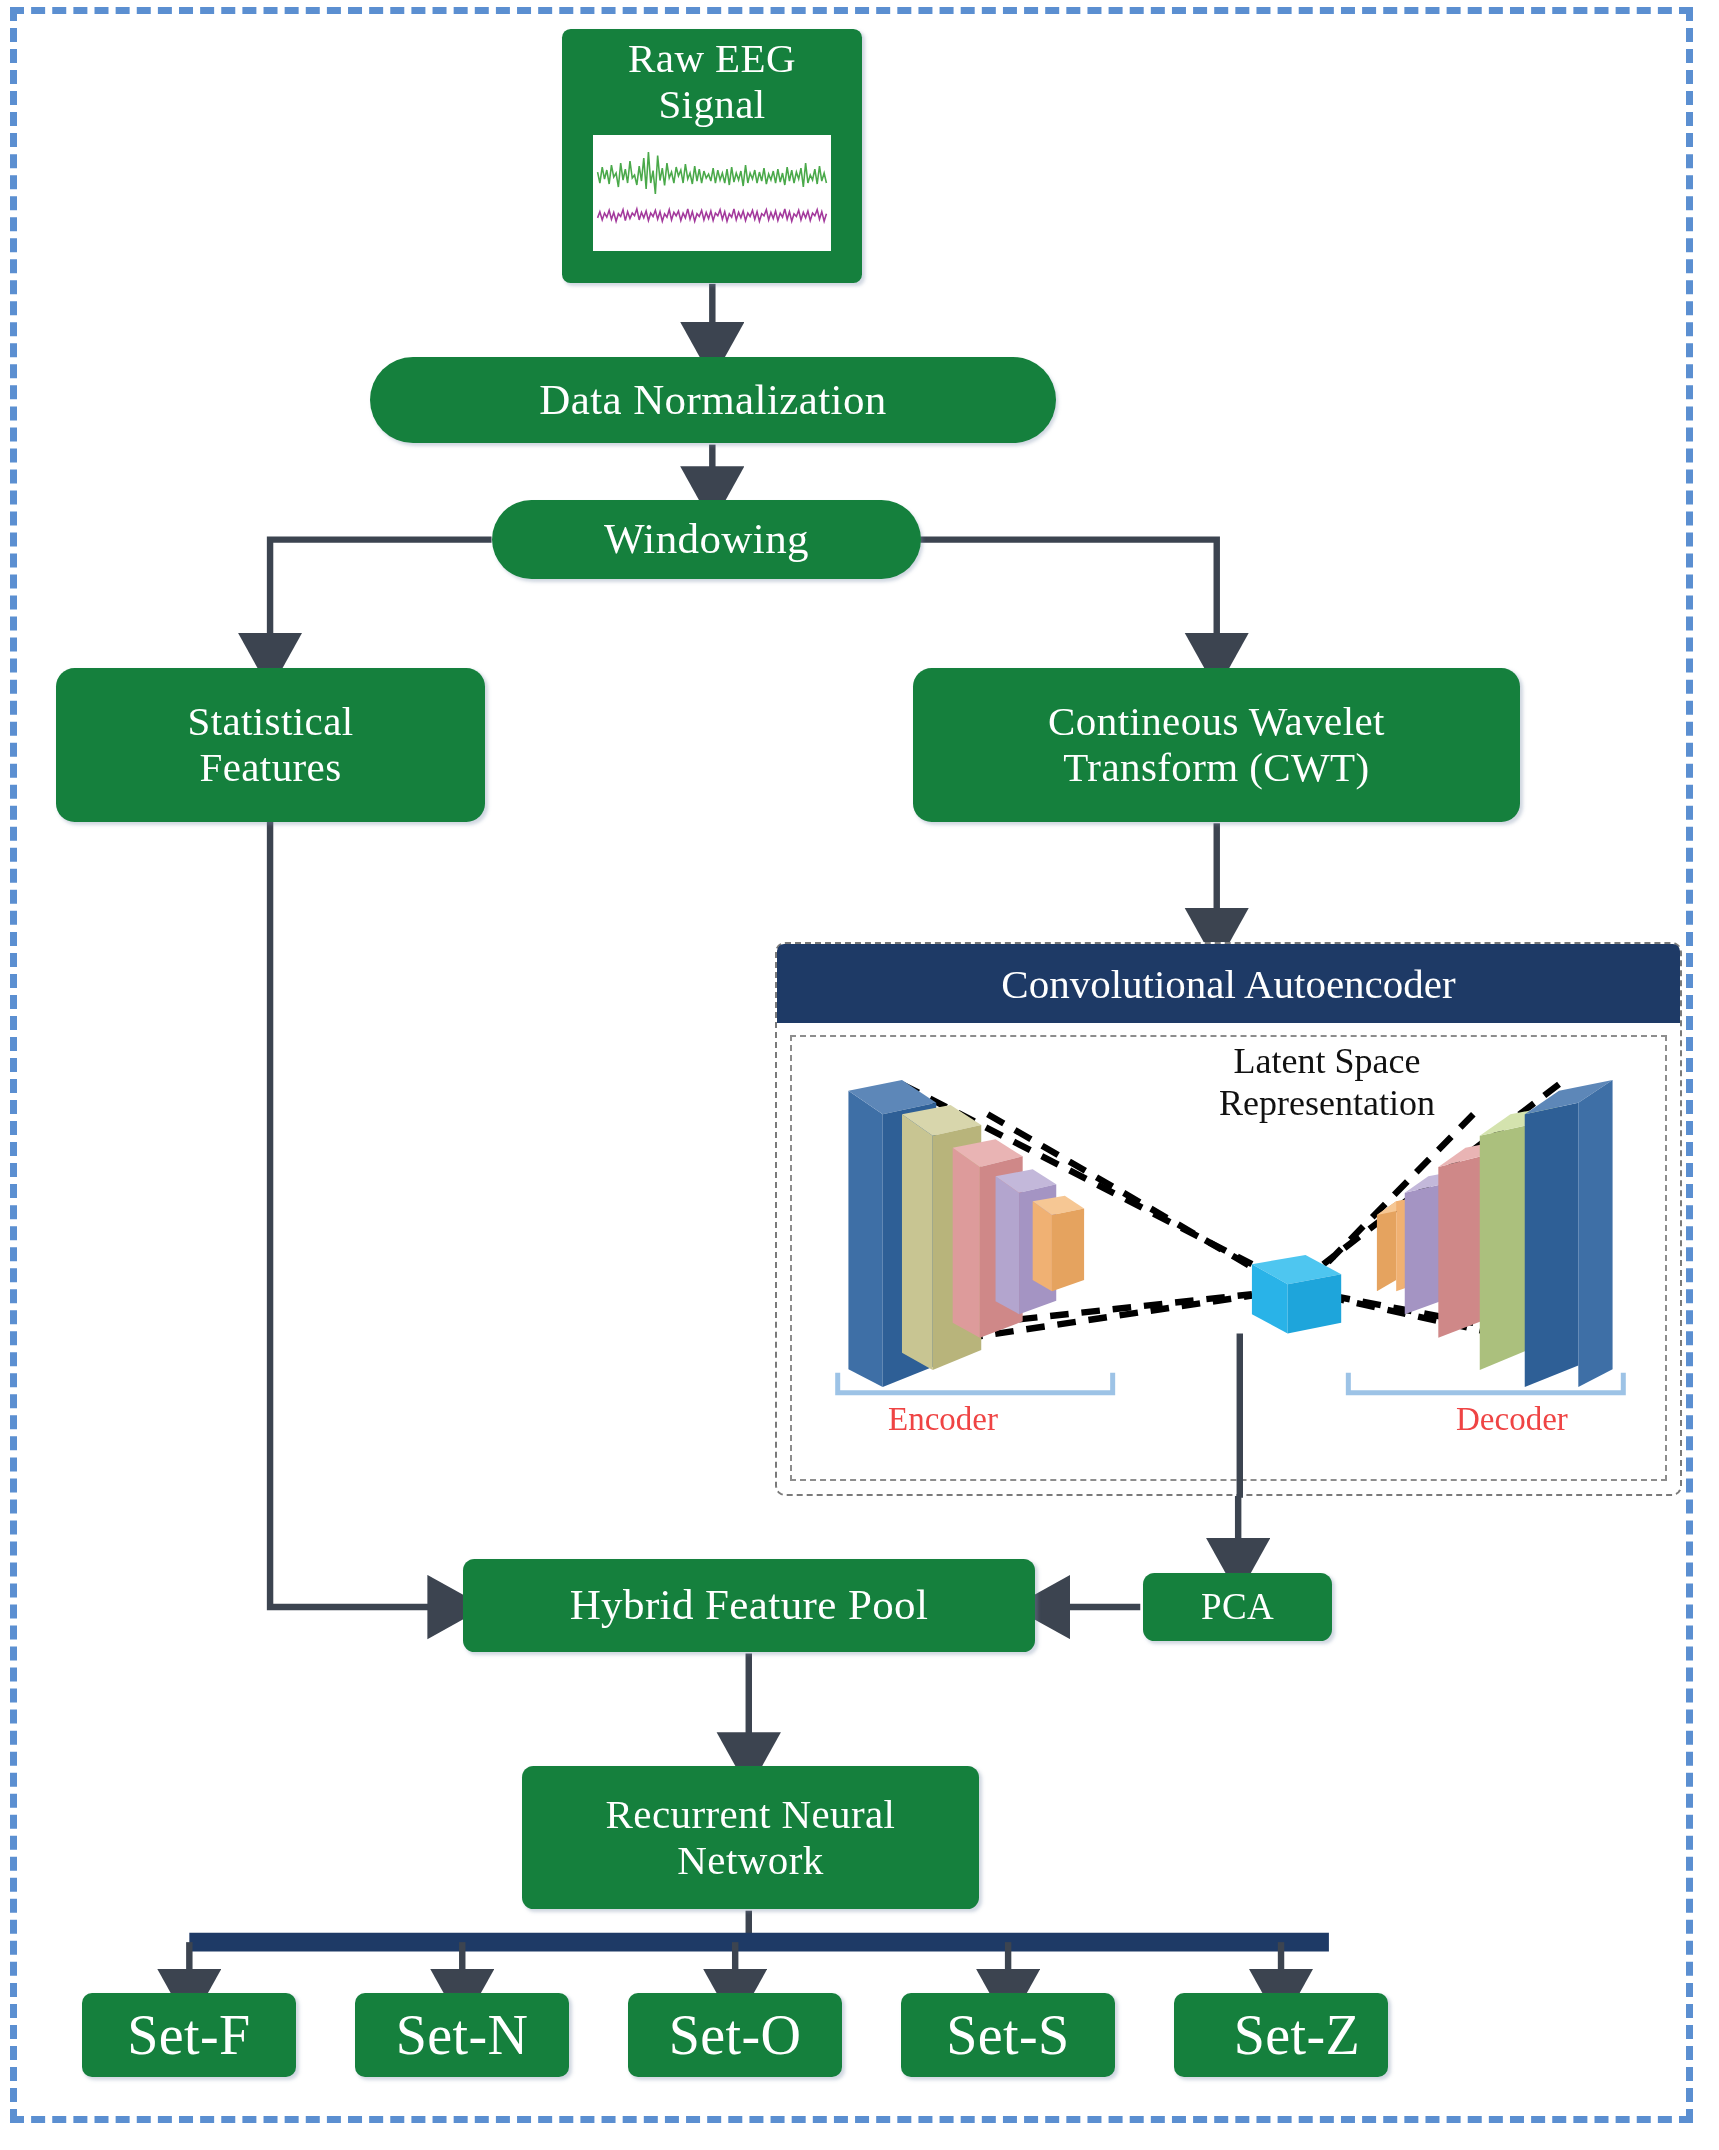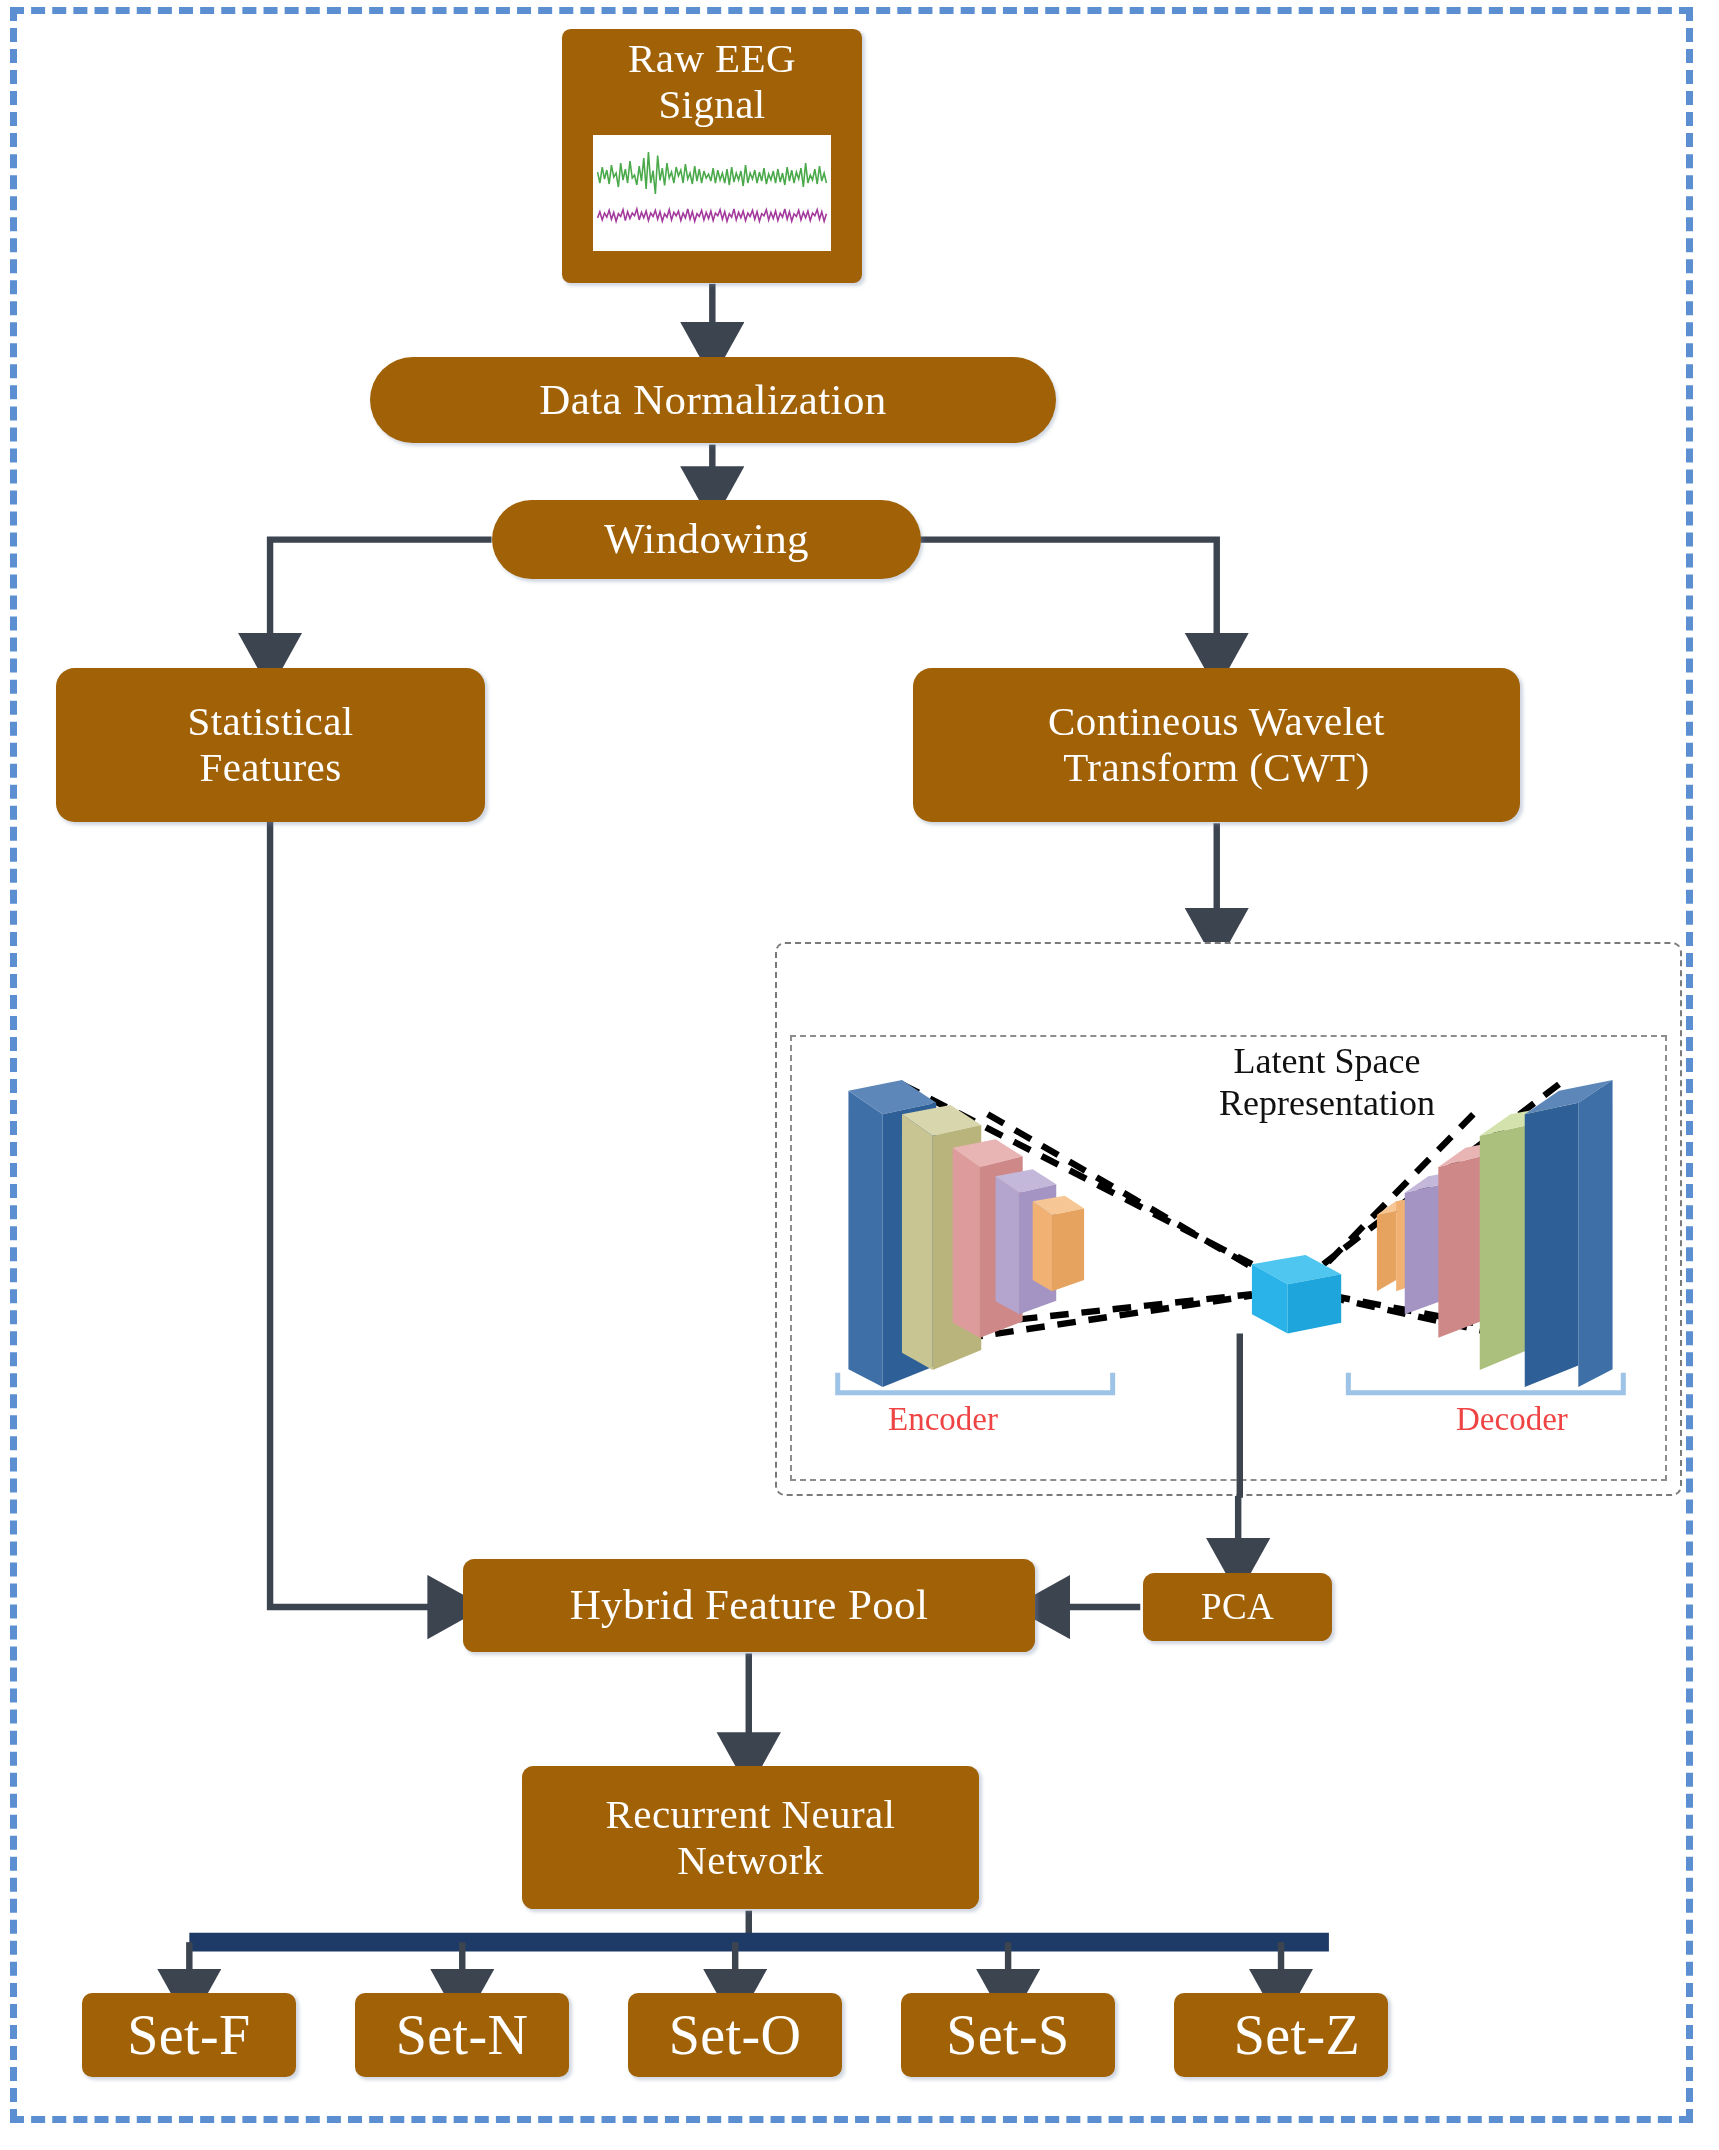--- a/index.html
+++ b/index.html
@@ -16,21 +16,21 @@
   #outer-frame{
     position:absolute;
     left:10px; top:7.1px;
     width:1683px; height:2116px;
     border:7.1px dashed #5b8fd1;
     box-sizing:border-box;
     pointer-events:none;
   }
   .node{
     position:absolute;
-    background:#a16207;
+    background:#15803d;
     color:#ffffff;
     display:flex;
     align-items:center;
     justify-content:center;
     text-align:center;
     box-sizing:border-box;
     line-height:1.12;
     box-shadow:2.1px 2.9px 3.6px rgba(120,140,170,0.35);
     letter-spacing:0.4px;
   }
@@ -186,20 +186,21 @@
   </div>
 
   <div class="node rnd" id="node-cwt">
     <span>
       <span>Contineous Wavelet</span><br>
       <span>Transform (CWT)</span>
     </span>
   </div>
 
   <div id="ae-panel">
+    <div id="ae-title">Convolutional Autoencoder</div>
     <div id="ae-inner"></div>
 
     <svg id="ae-svg" viewBox="0 0 1270 775">
 
       <g stroke="#000" stroke-width="9" stroke-dasharray="26 18" fill="none">
         <path d="M175,196 L665,448"></path>
         <path d="M175,565 L665,492"></path>
         <path d="M295,238 L665,452"></path>
         <path d="M295,530 L665,490"></path>
 

